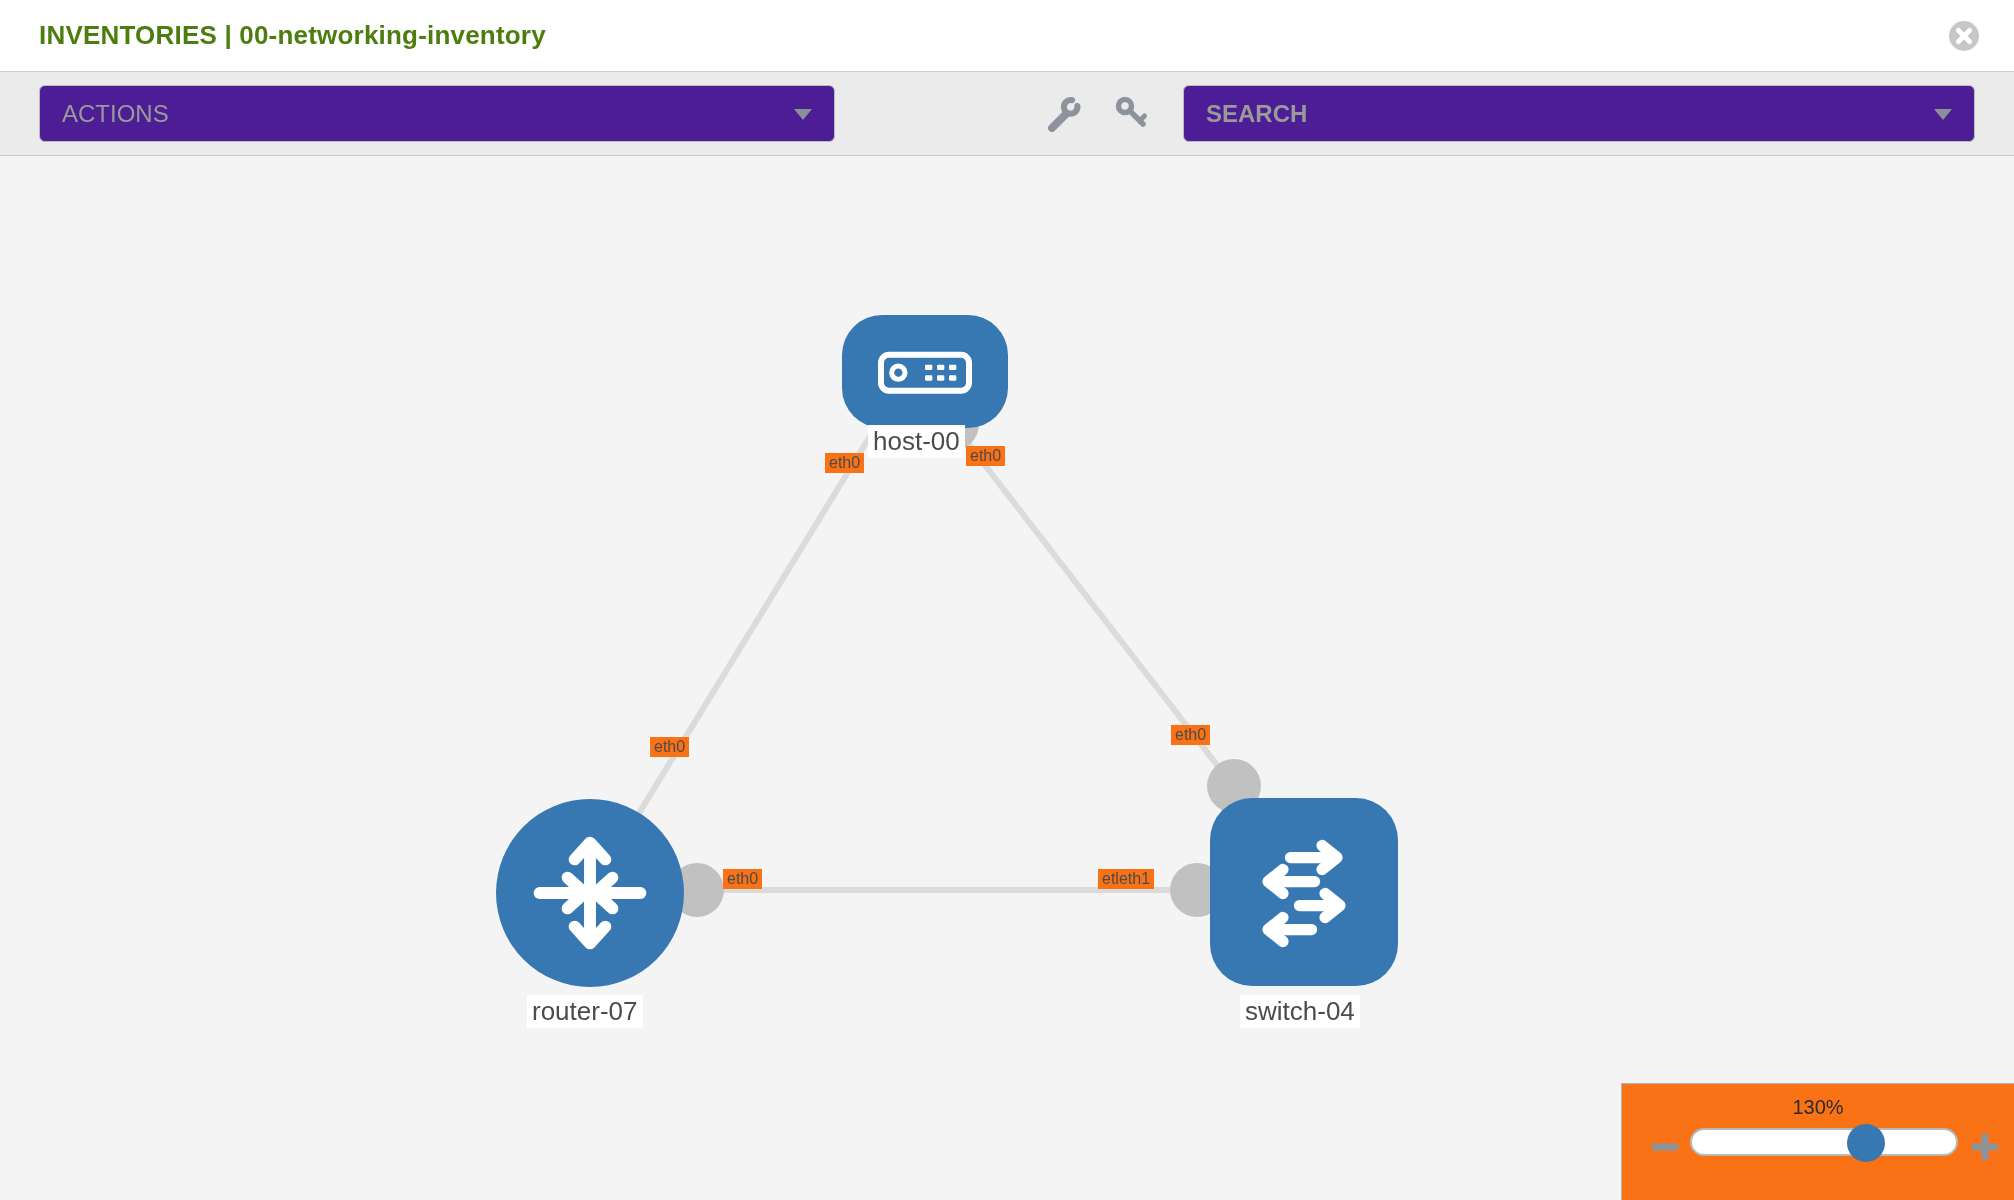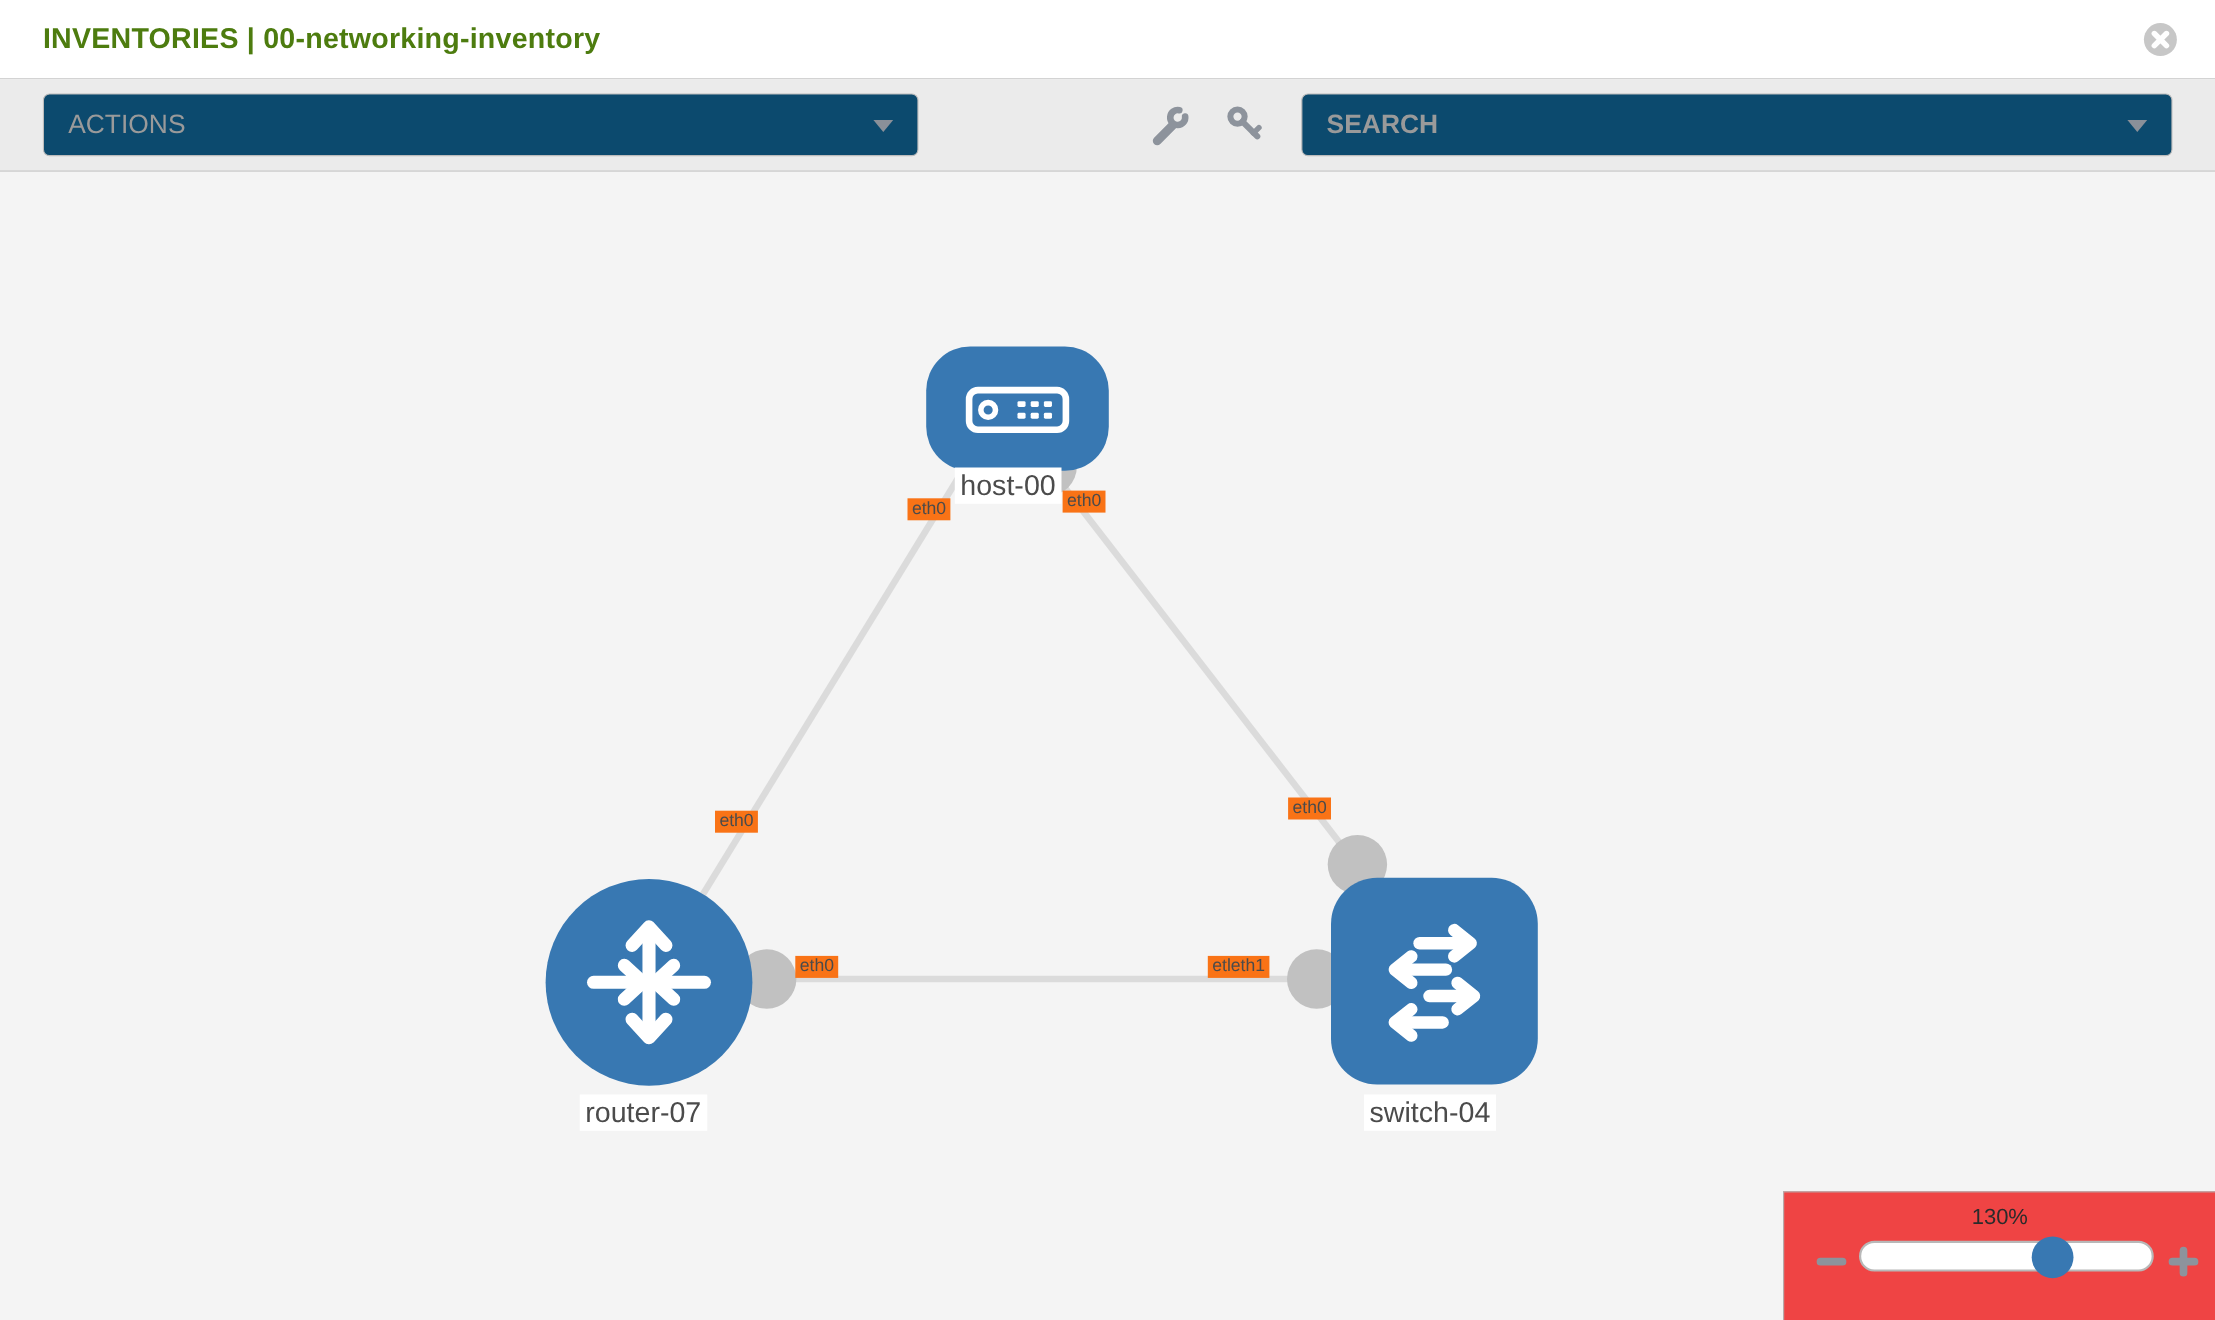--- a/index.html
+++ b/index.html
@@ -21,21 +21,21 @@
     letter-spacing: 0.2px;
   }
   .close-btn { position: absolute; right: 34px; top: 20px; width: 32px; height: 32px; cursor: pointer; }
   
   .toolbar {
     position: absolute; top: 72px; left: 0; width: 2014px; height: 84px;
     background: #ebebeb; border-bottom: 1px solid #c6c6c6;
   }
   .select-box {
     position: absolute; top: 13px; height: 57px;
-    background: #0c4a6e; border: 1px solid #bcbcbc; border-radius: 6px;
+    background: #4c1d95; border: 1px solid #bcbcbc; border-radius: 6px;
     display: flex; align-items: center;
     padding: 0 22px; cursor: pointer;
   }
   .select-box .ph { font-size: 24px; color: #9a9a9a; }
   .caret {
     position: absolute; right: 22px; top: 50%; margin-top: -5px;
     width: 0; height: 0;
     border-left: 9px solid transparent; border-right: 9px solid transparent;
     border-top: 11px solid #8a9099;
   }
@@ -62,21 +62,21 @@
     position: absolute; background: #ffffff; color: #4b4b4b;
     font-size: 26px; padding: 1px 5px; white-space: nowrap; z-index: 6;
   }
   .iflabel {
     position: absolute; background: #f97316; color: #4b4b4b;
     font-size: 16px; padding: 1px 4px; white-space: nowrap; z-index: 5;
   }
   
   .zoom-panel {
     position: absolute; left: 1621px; top: 1083px; width: 393px; height: 117px;
-    background: #ef4444; border: 1px solid #b3b3b3; border-right: none; border-bottom: none;
+    background: #f97316; border: 1px solid #b3b3b3; border-right: none; border-bottom: none;
   }
   .zoom-level { position: absolute; left: 0; width: 100%; top: 12px; text-align: center; font-size: 20px; color: #2b2b2b; }
   .zoom-minus, .zoom-plus { position: absolute; top: 46px; width: 34px; height: 34px; cursor: pointer; }
   .zoom-minus { left: 26px; }
   .zoom-plus  { left: 346px; }
   .zoom-track {
     position: absolute; left: 68px; top: 44px; width: 268px; height: 28px;
     background: #ffffff; border: 2px solid #b8b8b8; border-radius: 15px; cursor: pointer;
   }
   .zoom-handle {

